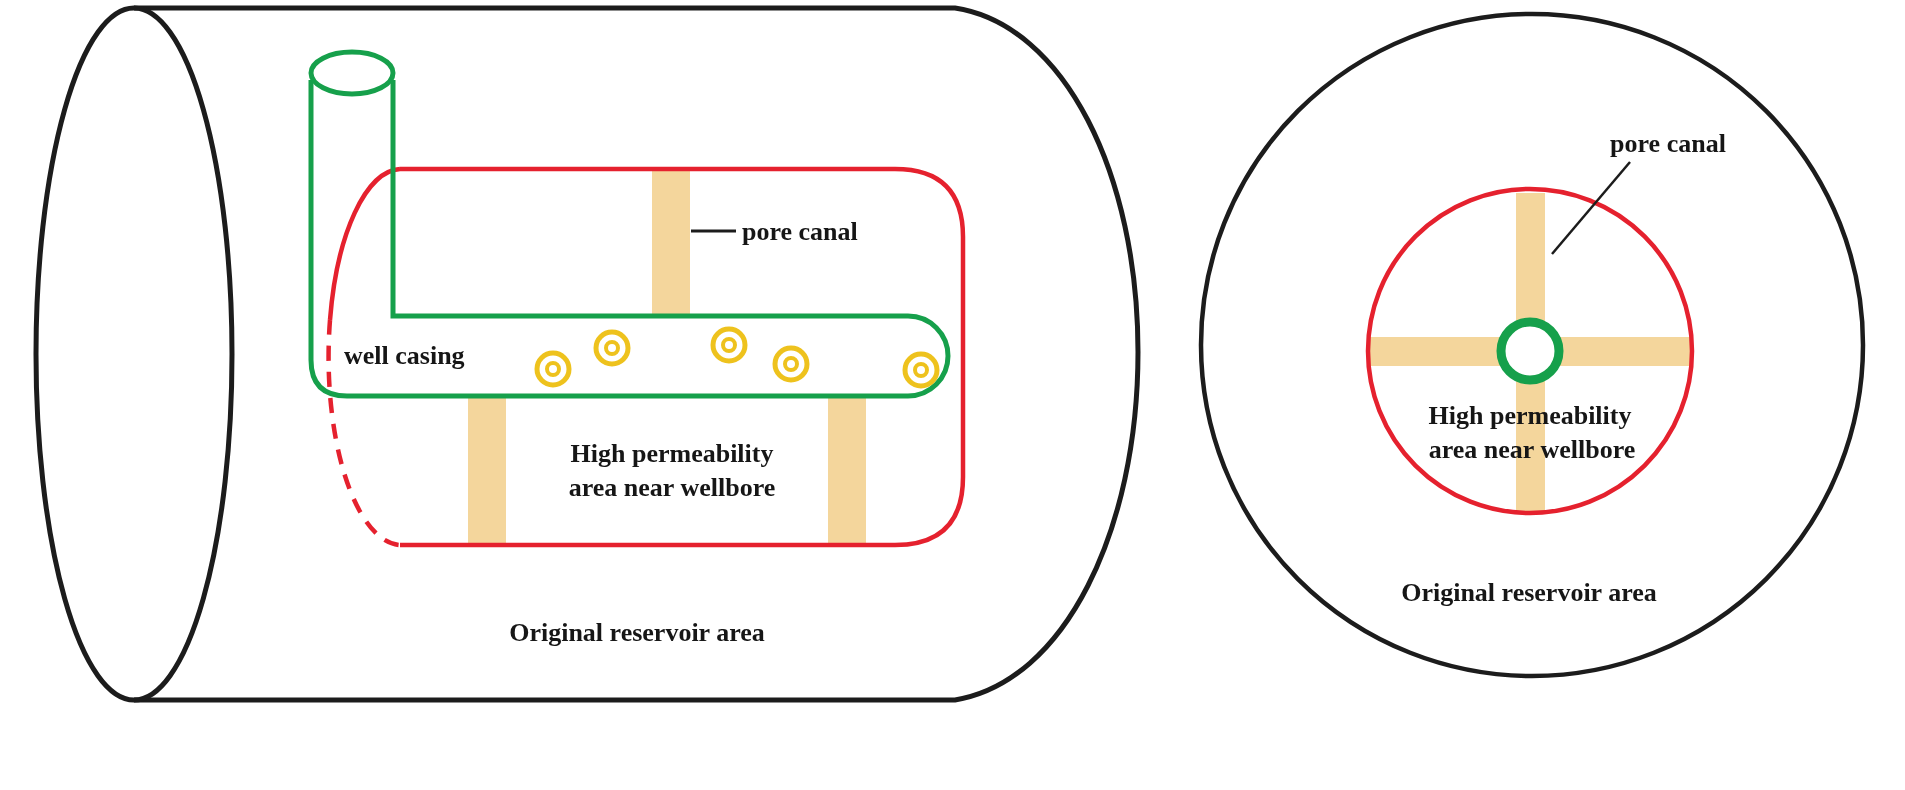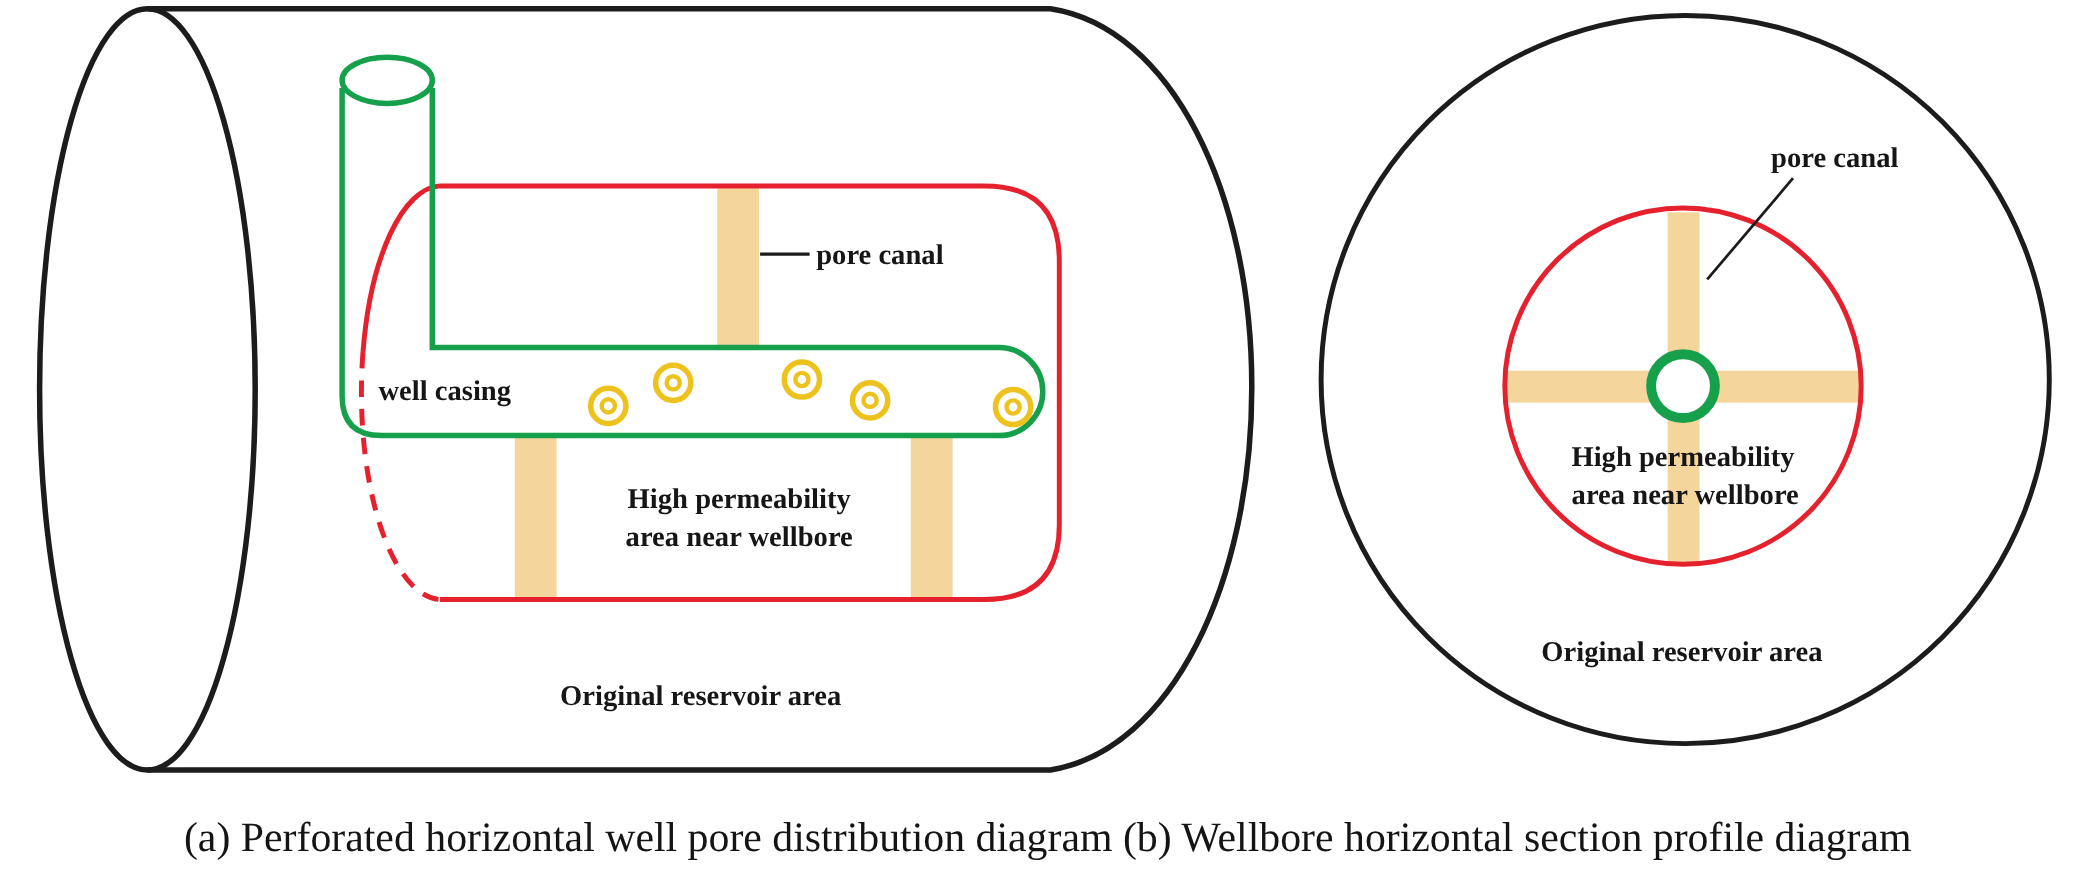--- a/index.html
+++ b/index.html
@@ -104,15 +104,14 @@
       <circle cx="1530" cy="351" r="29" fill="#ffffff" stroke-width="9" stroke="#16a04b"></circle>
 
       <line x1="1630" y1="162" x2="1552" y2="254" stroke-width="2.5" stroke="#1c1c1c"></line>
       <text x="1668" y="152" text-anchor="middle">pore canal</text>
       <text x="1530" y="424" text-anchor="middle">High permeability</text>
       <text x="1532" y="458" text-anchor="middle">area near wellbore</text>
       <text x="1529" y="601" text-anchor="middle">Original reservoir area</text>
     </g>
   </svg>
 
-  <div class="caption">(a) Perforated horizontal well pore distribution diagram (b) Wellbore horizontal section profile diagram</div>
 
 </div>
 
 </body></html>

